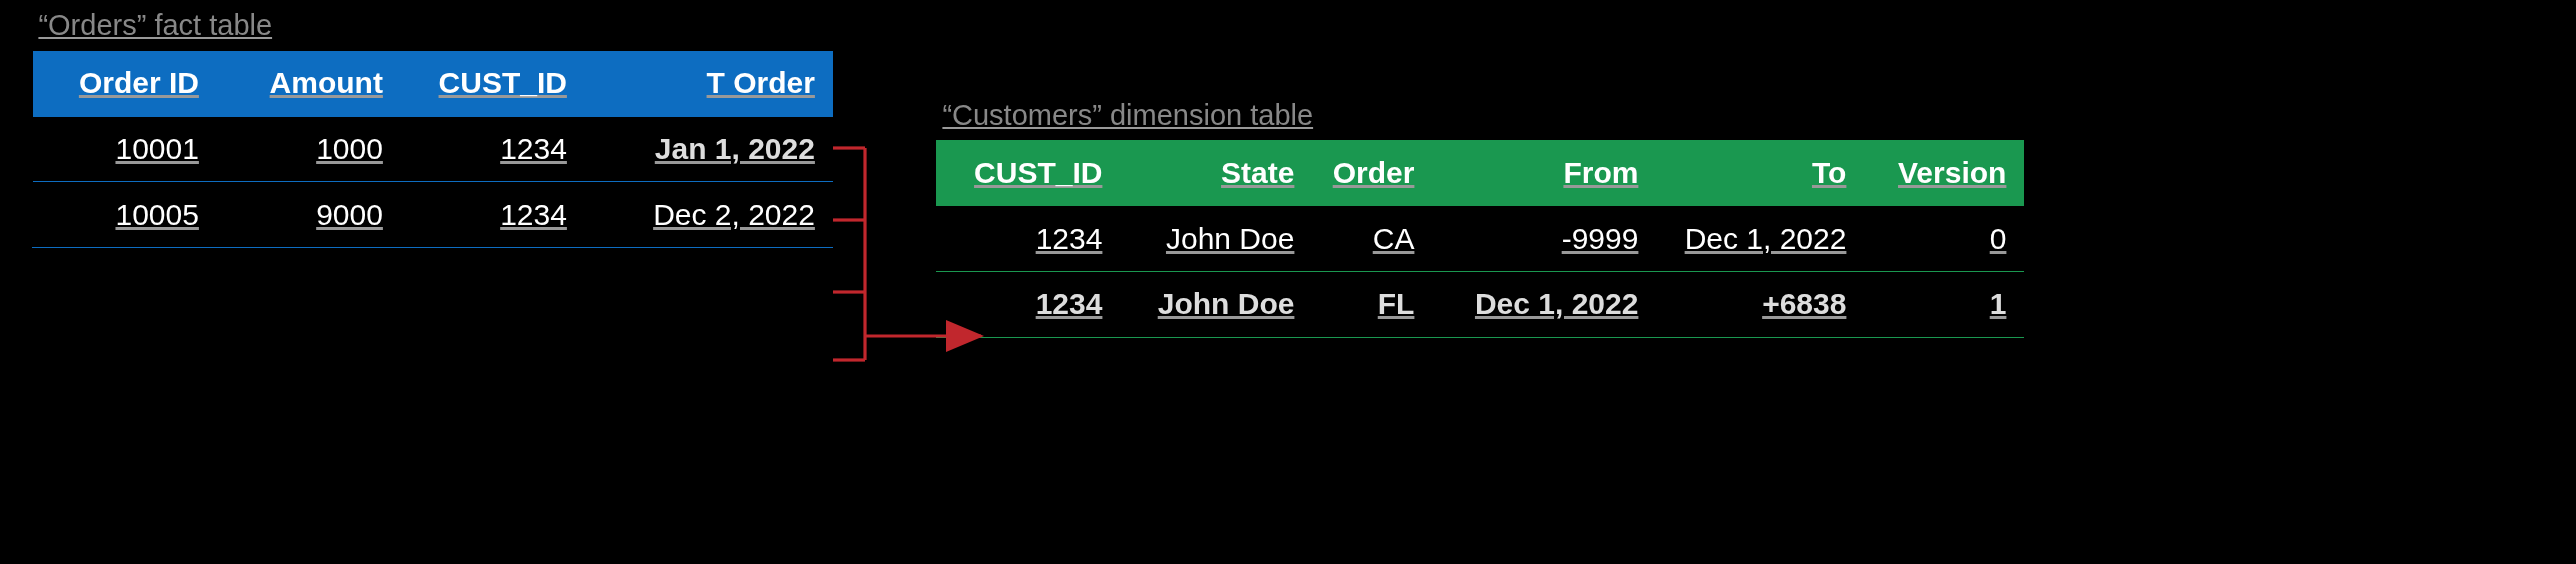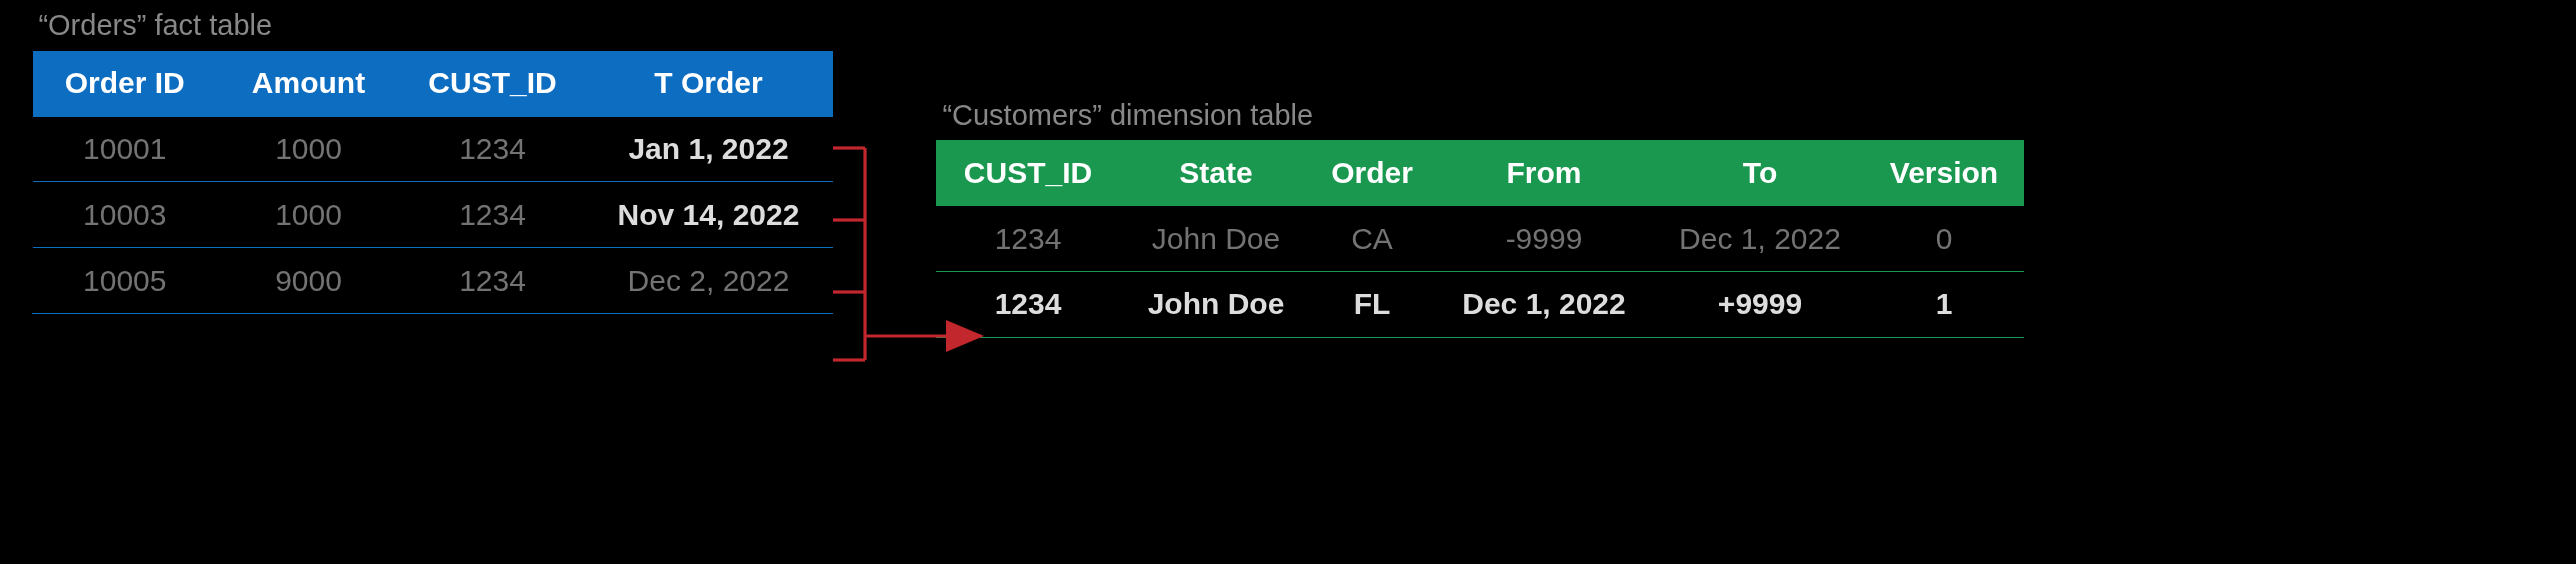--- a/index.html
+++ b/index.html
@@ -12,46 +12,47 @@
     width: 2576px;
     height: 565px;
   }
   .canvas {
     position: relative;
     width: 2576px;
     height: 565px;
   }
   .table-wrap {
     position: absolute;
+    text-decoration: underline;
   }
   .caption {
     color: #888;
     font-size: 29px;
     margin: 0 0 6.4px 6.4px;
     height: 38px;
     line-height: 38px;
   }
   table {
     border-collapse: collapse;
     table-layout: fixed;
   }
   th, td {
-    text-align: center;
+    text-align: right;
     padding: 14.4px 17.6px;
     font-size: 30px;
     line-height: 1.2;
     vertical-align: middle;
     margin-top: 16px;
   }
   th {
     color: #fff;
     font-weight: 700;
   }
   td {
-    color: #737373;
+    color: #ffffff;
     font-weight: 400;
   }
   td.bold {
     color: #ddd;
     font-weight: 700;
   }
   
   .orders thead th { background: #0d6dc1; }
   .orders td { border-top: 0.8px solid #0d6dc1; }
   .orders tr:last-child td { border-bottom: 0.8px solid #0d6dc1; }
@@ -103,26 +104,20 @@
         </tr>
       </thead>
       <tbody id="orders-body">
           <tr>
             <td>10001</td>
             <td>1000</td>
             <td>1234</td>
             <td class="bold">Jan 1, 2022</td>
           </tr>
           <tr>
-            <td>10003</td>
-            <td>1000</td>
-            <td>1234</td>
-            <td class="bold">Nov 14, 2022</td>
-          </tr>
-          <tr>
             <td>10005</td>
             <td>9000</td>
             <td>1234</td>
             <td>Dec 2, 2022</td>
           </tr>
         </tbody>
     </table>
   </div>
 
   <div class="table-wrap" style="left:936px; top:96px;">
@@ -153,21 +148,21 @@
             <td>CA</td>
             <td>-9999</td>
             <td>Dec 1, 2022</td>
             <td>0</td>
           </tr>
           <tr class="highlight">
             <td>1234</td>
             <td>John Doe</td>
             <td>FL</td>
             <td>Dec 1, 2022</td>
-            <td>+9999</td>
+            <td>+6838</td>
             <td>1</td>
           </tr>
         </tbody>
     </table>
   </div>
 
   <svg class="arrow" style="left:833px; top:132px;" width="160" height="336" viewBox="0 0 200 420">
     <defs>
       <marker id="arrowhead" markerWidth="12" markerHeight="10" refX="11" refY="5" orient="auto">
         <path d="M0,0 L12,5 L0,10 Z" fill="#c1272d"></path>

